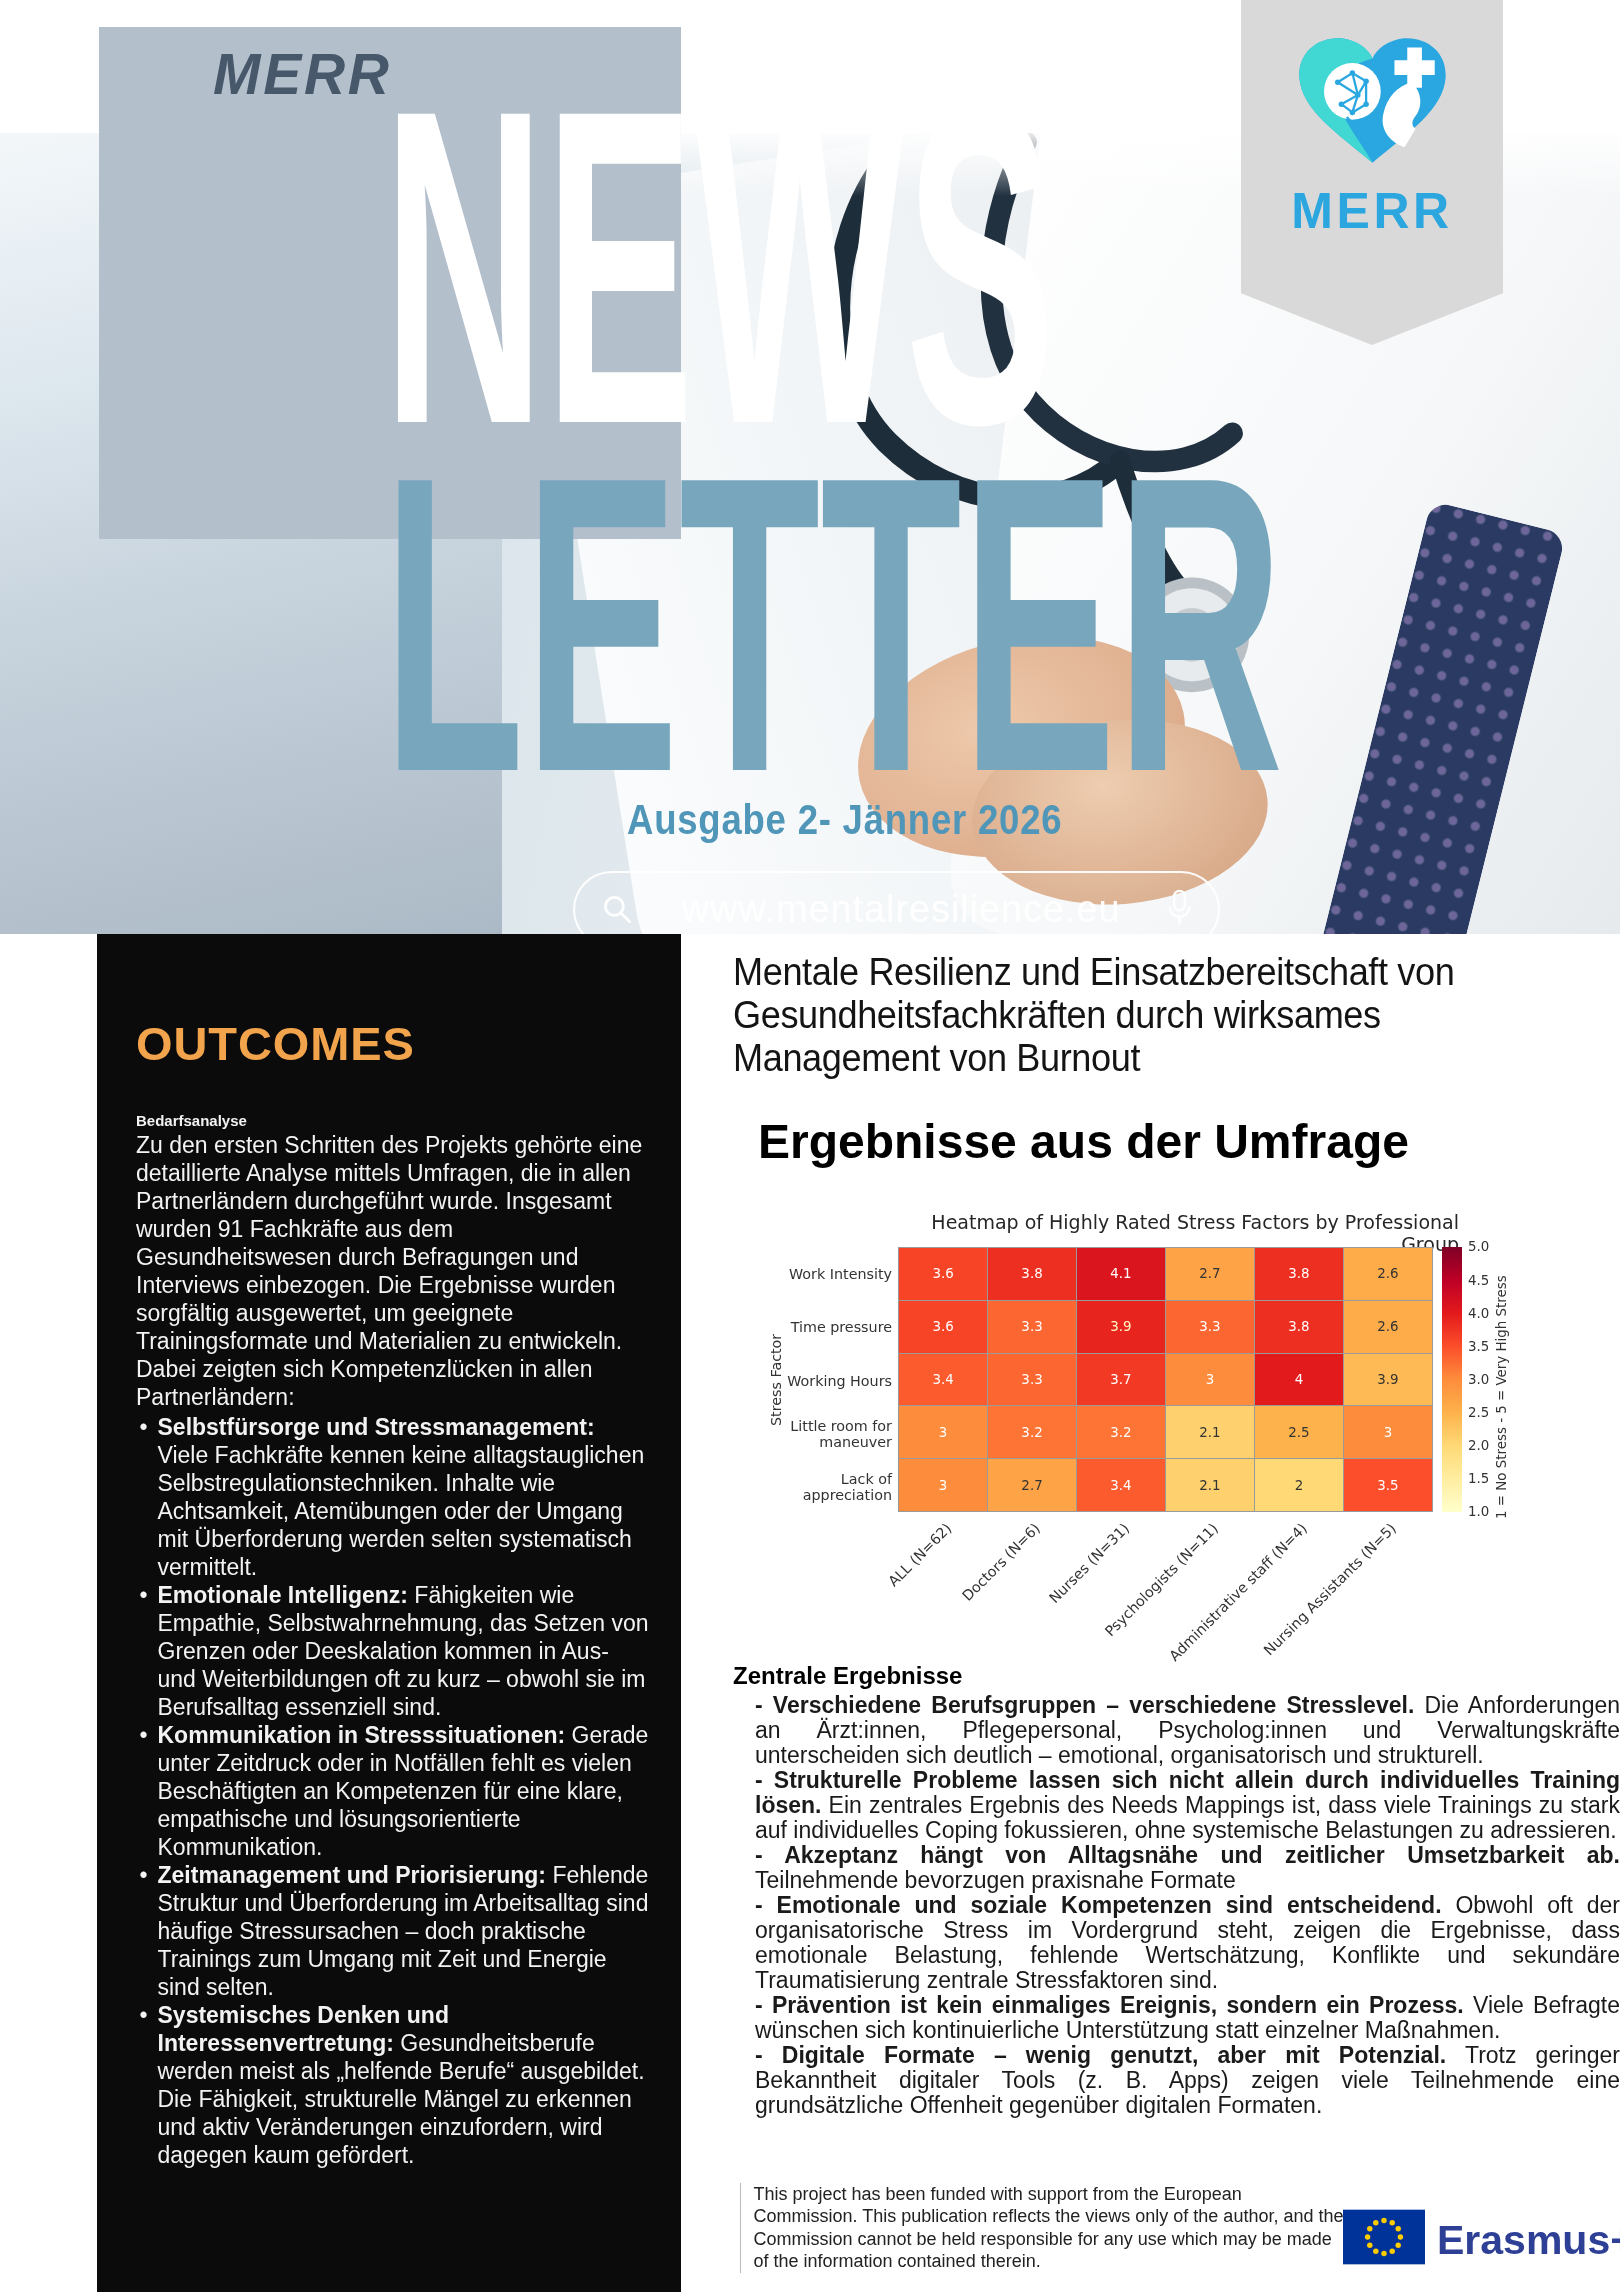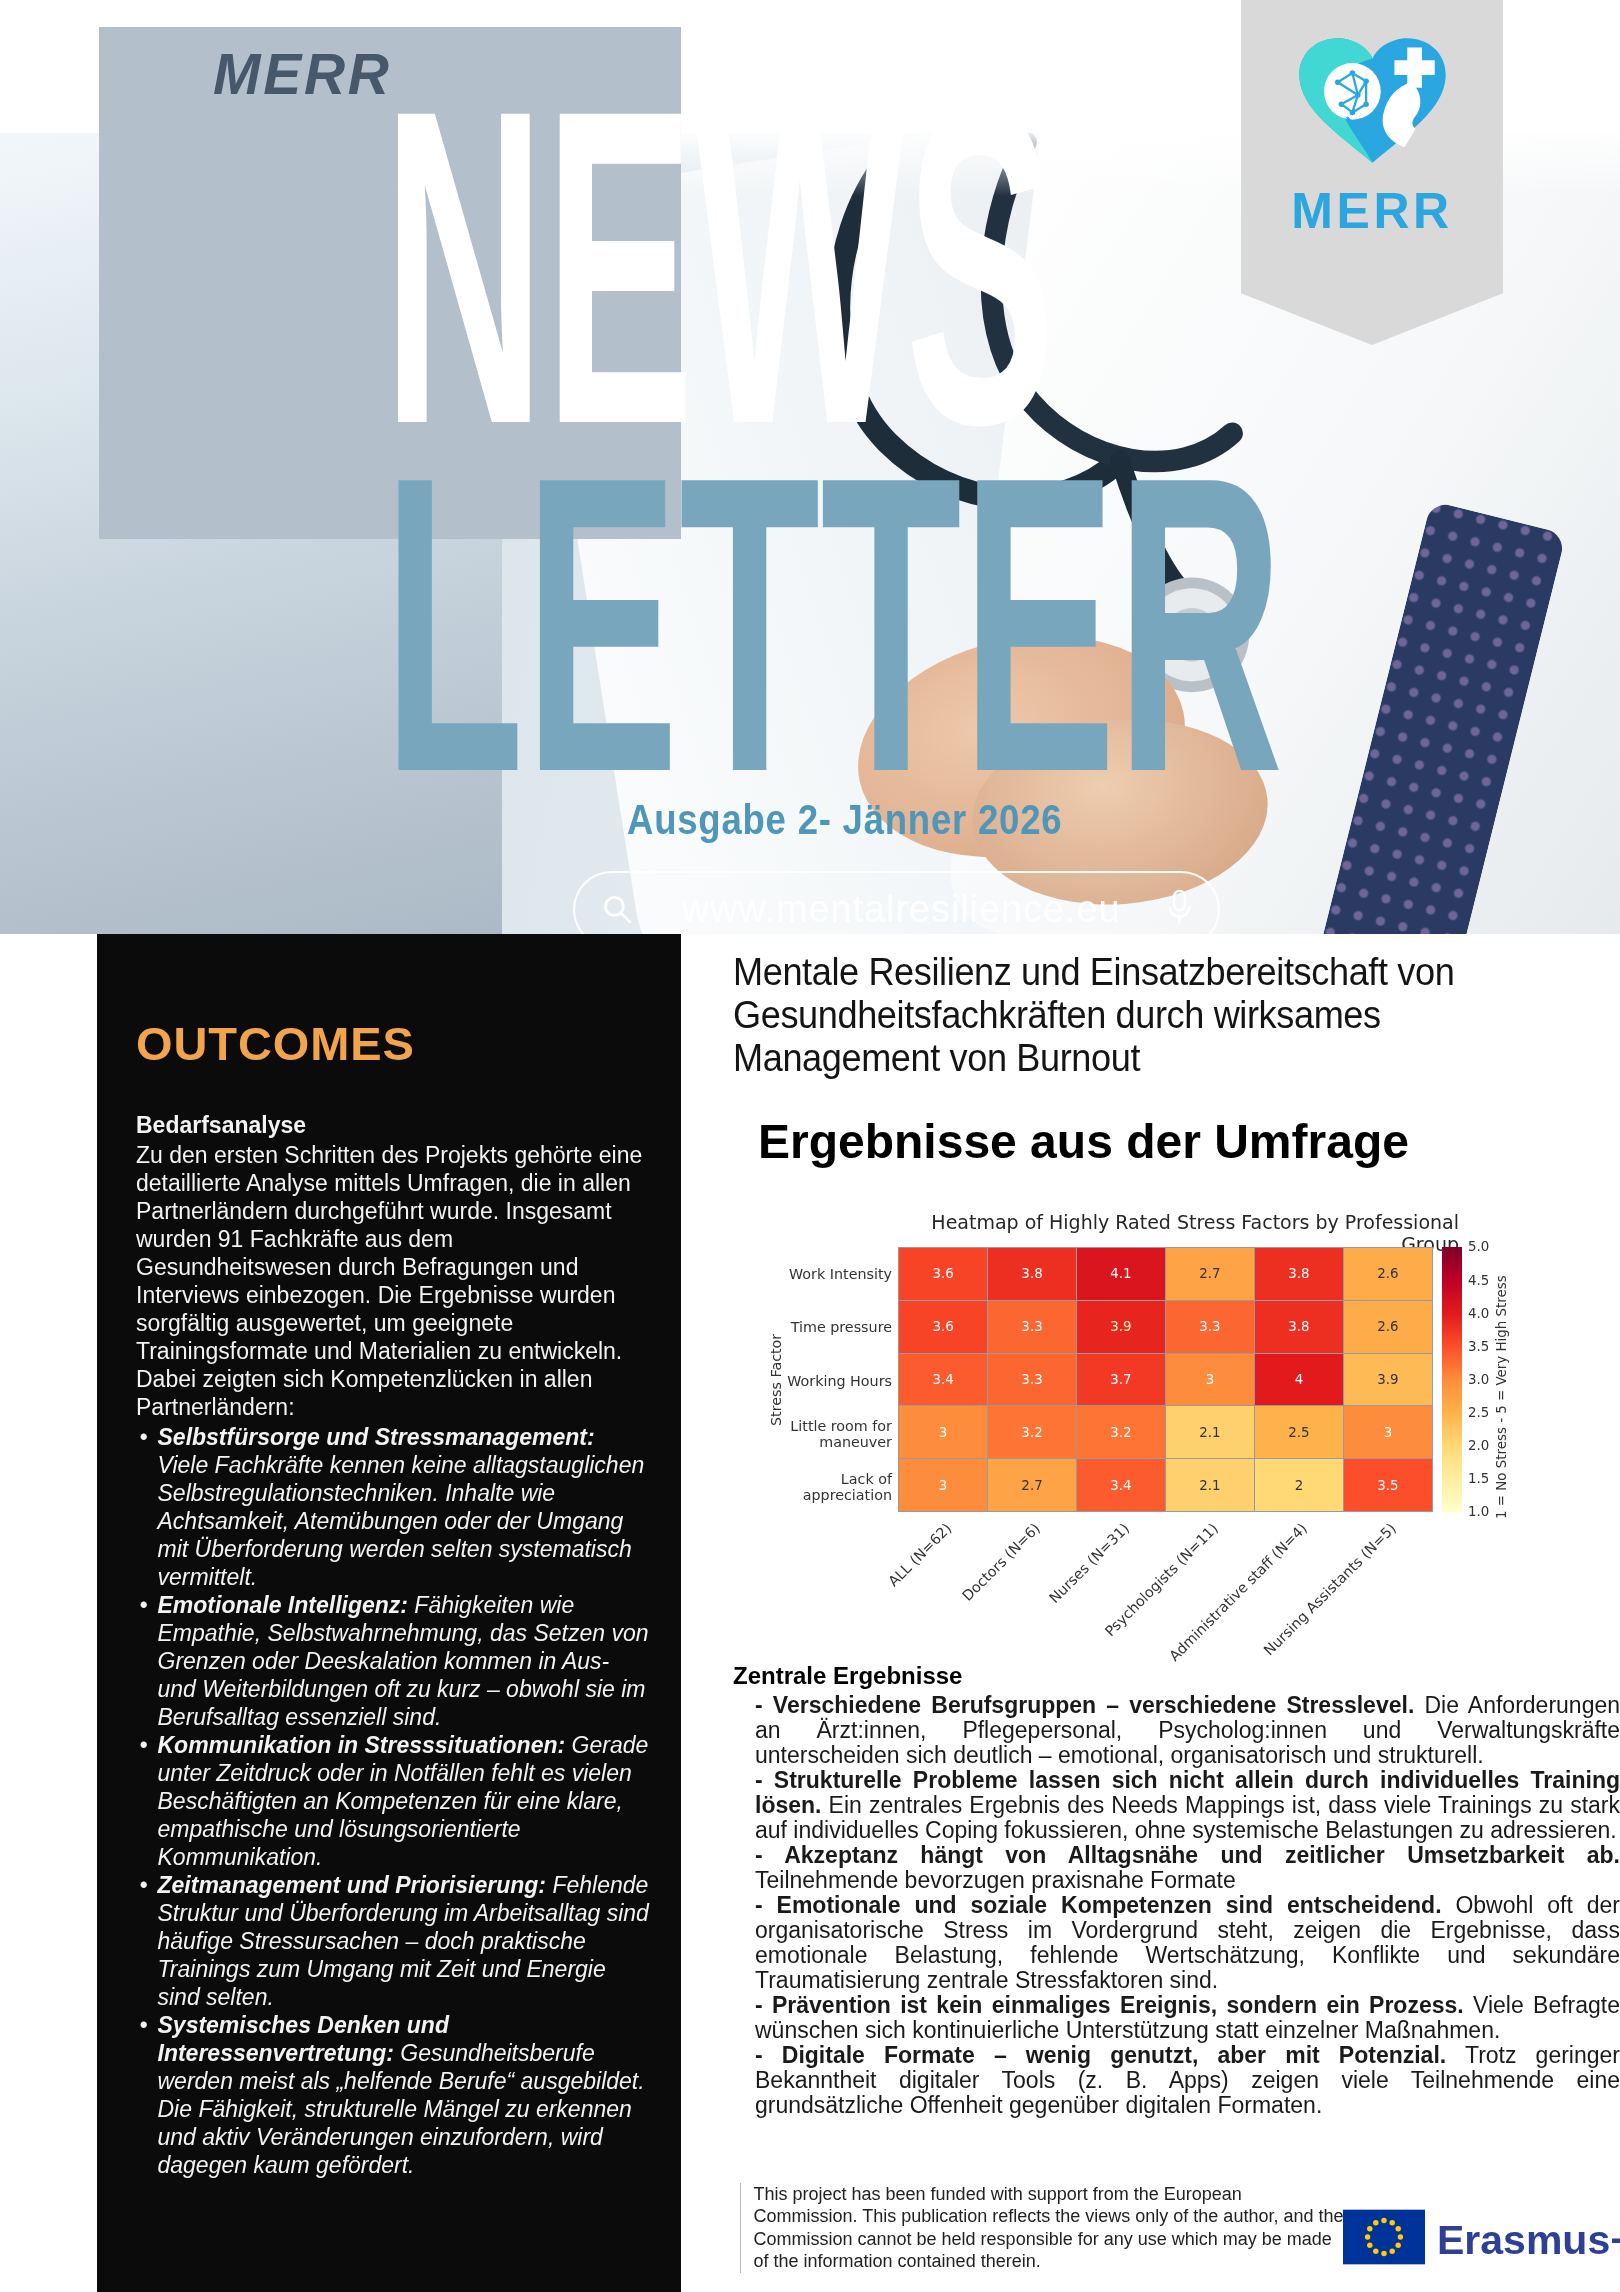--- a/index.html
+++ b/index.html
@@ -43,24 +43,24 @@
     display:flex;align-items:center;}
   .search-icon{margin-left:25px;display:flex;}
   .mic-icon{margin-right:25px;display:flex;}
   .search-text{flex:1;text-align:center;font-size:38px;color:rgba(255,255,255,.95);letter-spacing:0.9px;}
 
   
   .black-col{position:absolute;left:97px;top:934px;width:584px;height:1359px;background:#0b0b0b;
     color:#f3f3f3;padding:43px 32px 0 39px;box-sizing:border-box;}
   .bc-title{font-size:45px;font-weight:400;letter-spacing:1.8px;color:#ffffff;}
   .bc-sub{margin-top:39px;font-size:47px;font-weight:800;letter-spacing:0.9px;}
-  .bc-heading{margin-top:41px;font-size:23px;font-weight:700;}
+  .bc-heading{margin-top:41px;font-size:15px;font-weight:700;}
   .bc-intro{font-size:23px;line-height:28px;margin-top:1.8px;}
   .bc-list{margin:1.8px 0 0 0;padding:0;list-style:none;font-size:23px;line-height:28px;}
-  .bc-list li{position:relative;padding-left:21.5px;font-style:italic;}
+  .bc-list li{position:relative;padding-left:21.5px;}
   .bc-list li::before{content:"•";position:absolute;left:3.6px;}
 
   
   .rc-title{position:absolute;left:733px;top:951px;width:896px;font-size:38px;line-height:43px;
     color:#141414;font-weight:400;letter-spacing:-0.4px;transform:scaleX(.95);transform-origin:0 0;}
   .rc-h2{position:absolute;left:758px;top:1114px;font-size:48px;font-weight:800;color:#000;}
   .rc-h3{position:absolute;left:733px;top:1662px;font-size:24px;font-weight:700;color:#000;}
   .rc-paras{position:absolute;left:755px;top:1693px;width:865px;font-size:23px;line-height:25px;
     color:#1a1a1a;text-align:justify;}
   .rc-paras p{margin:0;}

